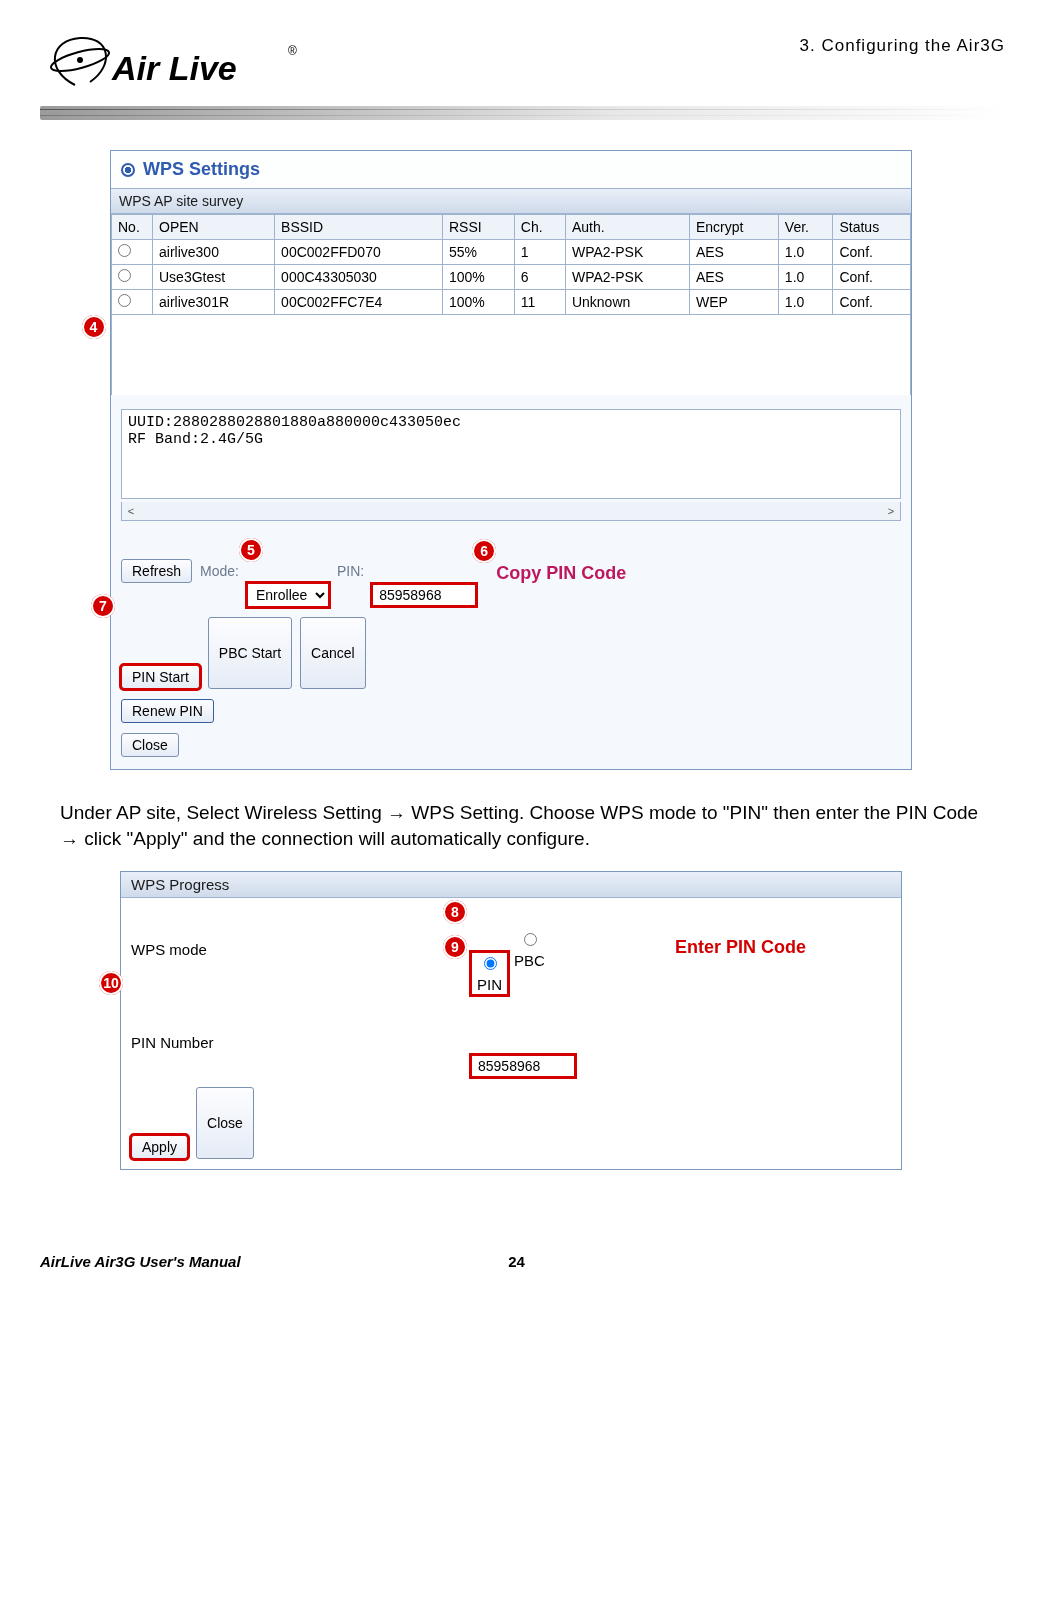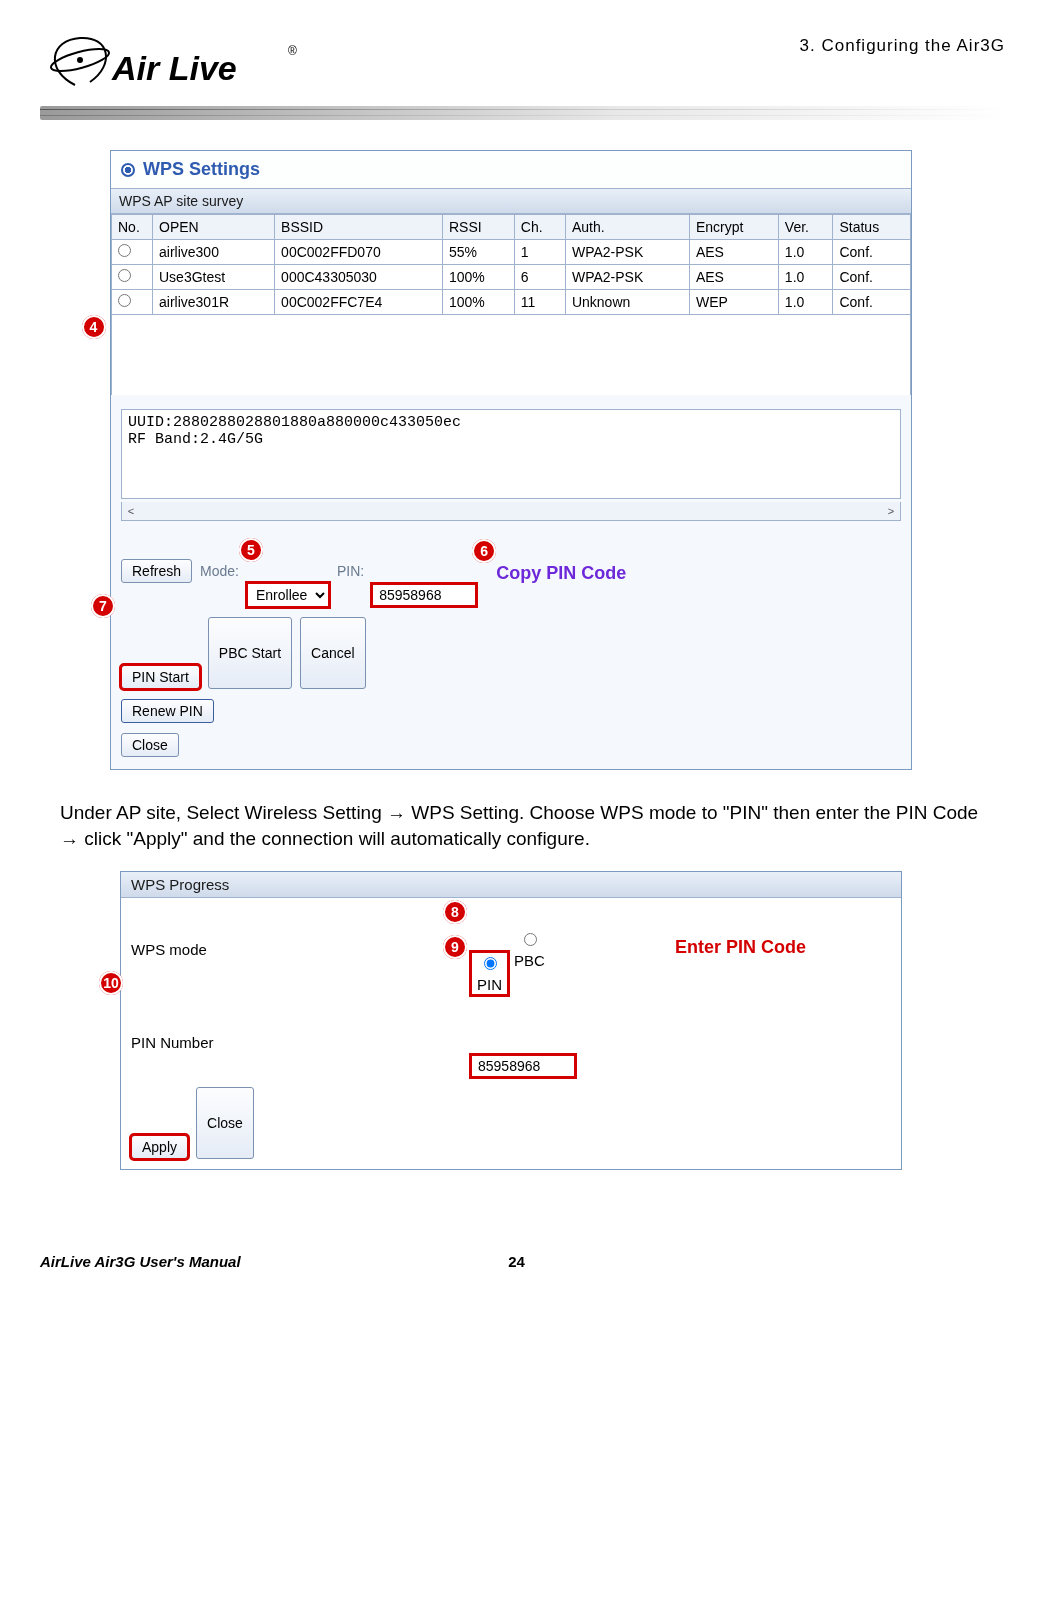--- a/index.html
+++ b/index.html
@@ -204,21 +204,21 @@
     align-items: center;
     justify-content: center;
     font-size: 14px;
     font-weight: bold;
     box-shadow: 0 0 0 2px #fff inset;
     z-index: 20;
   }
   .red-outline { outline: 3px solid #d40000; outline-offset: -1px; margin-top: 48px; }
   .copy-note {
     position: absolute;
-    color: #6d28d9;
+    color: #be185d;
     font-weight: bold;
     font-size: 18px;
     z-index: 15;
   }
 
   
   .para {
     font-size: 19px;
     line-height: 1.35;
     margin: 30px 10px 20px 10px;

